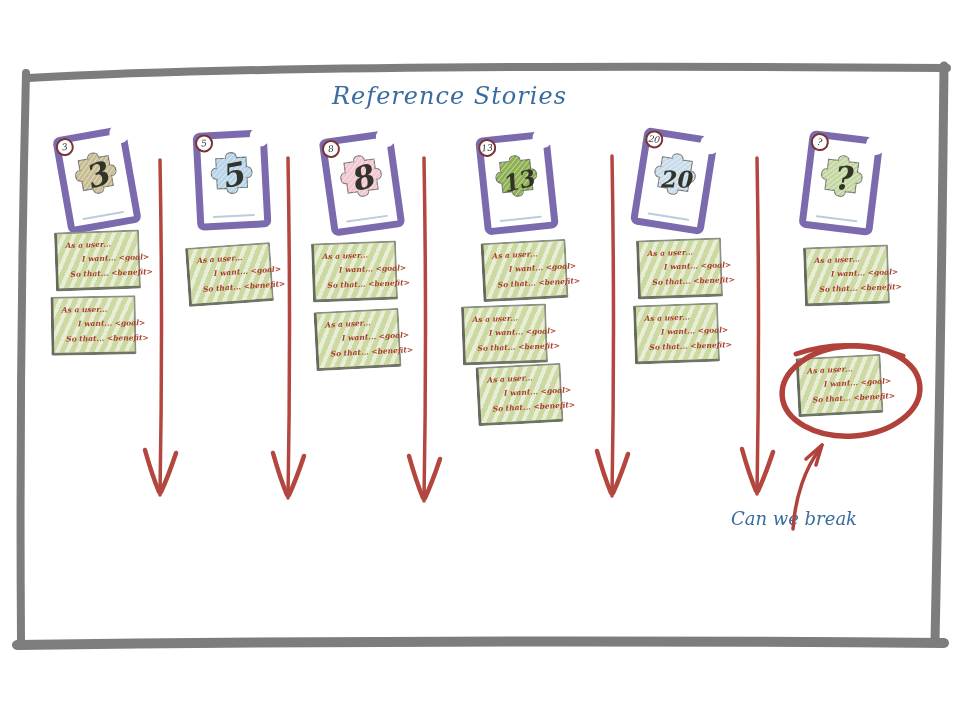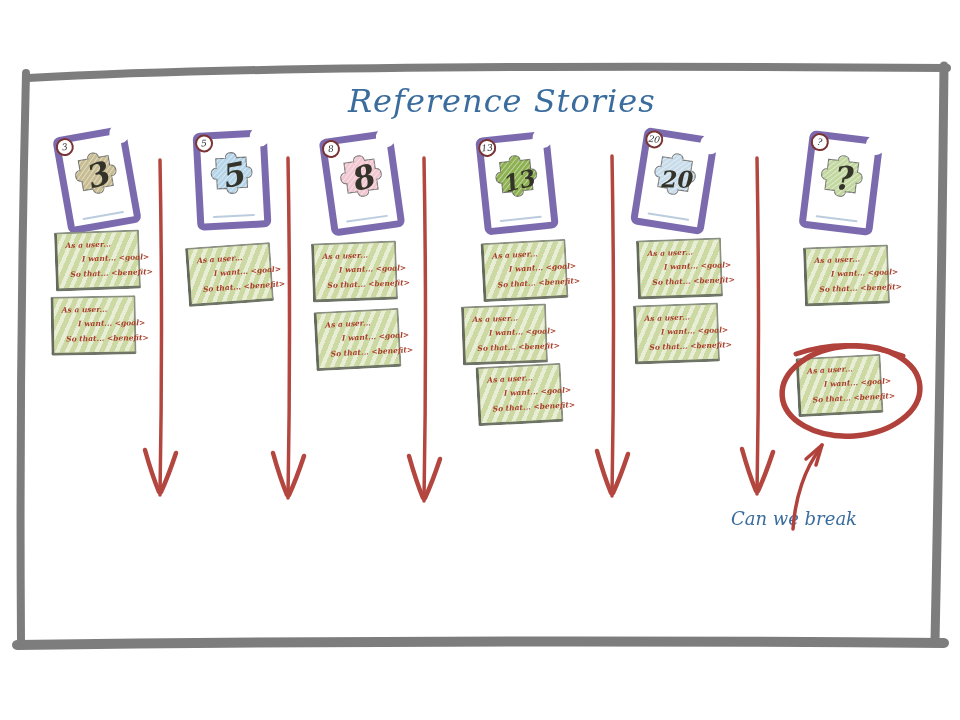--- a/index.html
+++ b/index.html
@@ -5,21 +5,21 @@
   html,body{margin:0;padding:0;width:960px;height:720px;background:#ffffff;overflow:hidden;
     font-family:"DejaVu Sans", sans-serif;}
   #stage{position:relative;width:960px;height:720px;}
   svg.layer{position:absolute;left:0;top:0;pointer-events:none;}
   #bg-svg{z-index:1;}
   #fg-svg{z-index:4;}
   #columns{position:absolute;left:0;top:0;width:960px;height:720px;z-index:2;}
 
   
   .hand{font-family:"DejaVu Serif", serif;font-style:italic;color:#3a6d9d;}
-  #title{position:absolute;left:348px;top:82px;font-size:32px;letter-spacing:1px;z-index:2;}
+  #title{position:absolute;left:332px;top:82px;font-size:24px;letter-spacing:1px;z-index:2;}
   #annotation{position:absolute;left:731px;top:504px;font-size:18px;line-height:29px;z-index:2;text-align:center;}
 
   
   .card{position:absolute;width:60px;height:84px;background:#fff;border:7px solid #7b6bae;
     border-radius:7px;z-index:2;}
   .badge{position:absolute;left:-5px;top:-5px;width:14px;height:14px;border-radius:50%;
     background:#fff;border:2px solid #7a3434;color:#333;font-size:9px;line-height:14px;
     text-align:center;font-family:"DejaVu Serif", serif;font-style:italic;z-index:3;}
   .notch{position:absolute;right:-10px;top:-10px;width:20px;height:20px;border-radius:50%;
     background:#fff;}

